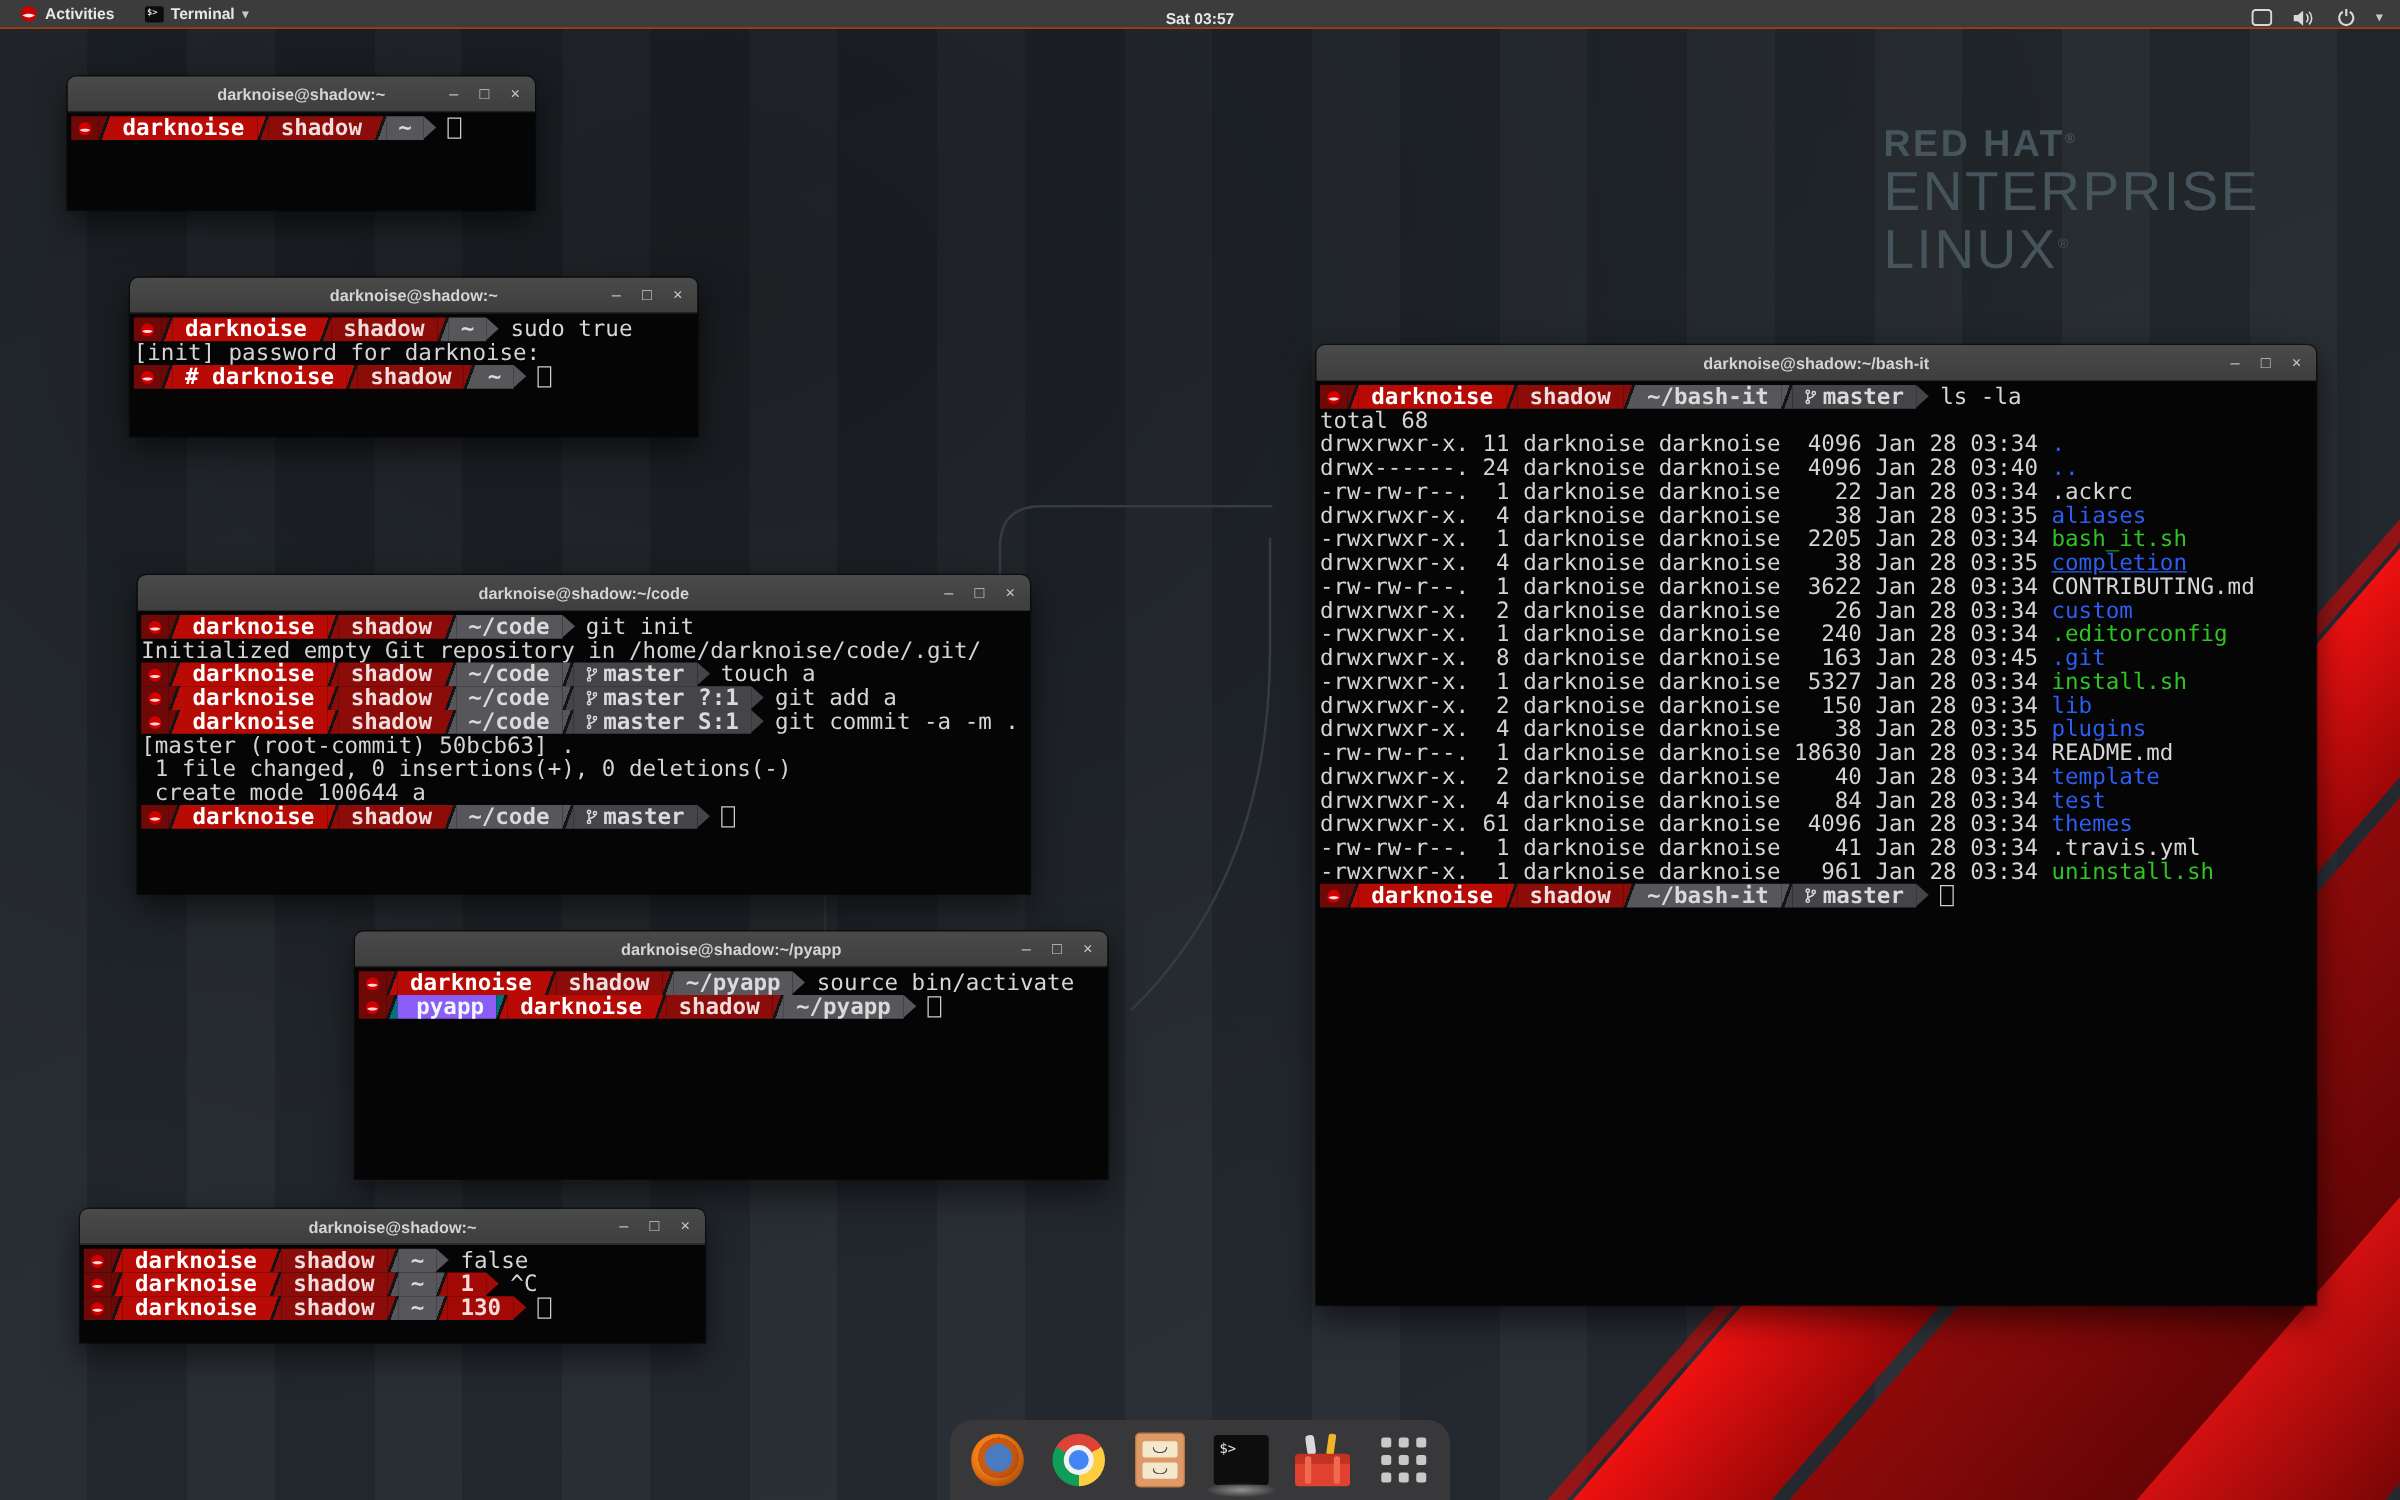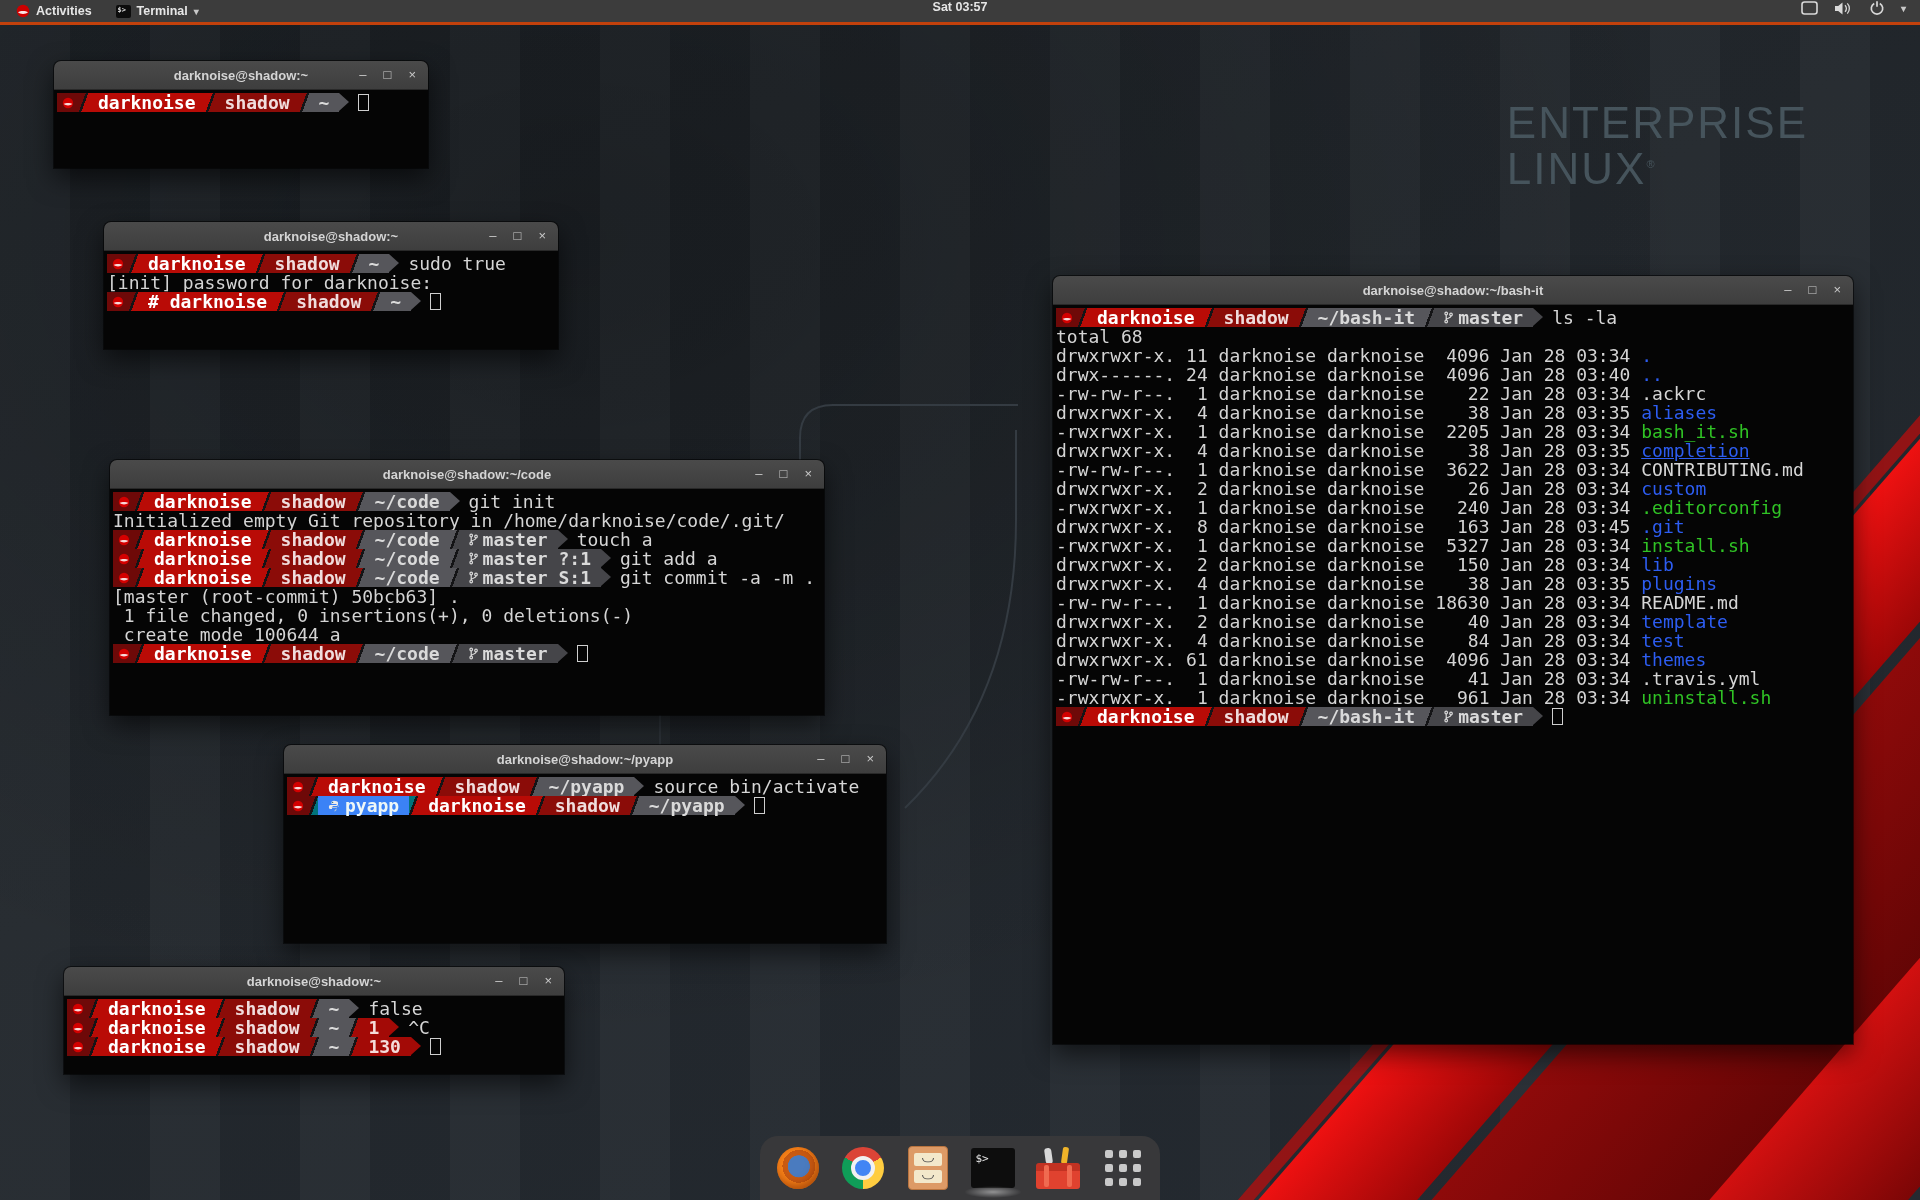--- a/index.html
+++ b/index.html
@@ -25,21 +25,21 @@
   .s-thin{left:880px;top:752px;width:1500px;height:12px;transform:rotate(-49deg);
     background:#b80d0d;opacity:.75;}
 
   .brand{position:absolute;top:100px;right:112px;text-align:left;color:#46545c;z-index:2;line-height:1.04;}
   .brand .b1{font-size:30px;font-weight:bold;letter-spacing:2px;}
   .brand .b2,.brand .b3{font-size:44px;font-weight:300;letter-spacing:2px;color:#46545c;}
   .brand sup{font-size:11px;vertical-align:super;}
 
   
   .topbar{position:absolute;left:0;top:0;width:1920px;height:22px;background:#3c3c3c;
-    border-bottom:3px solid #c2410c;display:flex;align-items:flex-start;color:#e6e6e6;
+    border-bottom:1px solid #c2410c;display:flex;align-items:flex-end;color:#e6e6e6;
     font-size:12.5px;font-weight:600;z-index:10;}
   .tb-left{display:flex;align-items:center;gap:6px;padding-left:8px;}
   .tb-activities{display:flex;align-items:center;gap:6px;padding:0 8px;height:22px;cursor:default;}
   .tb-app{display:flex;align-items:center;gap:6px;padding:0 10px;height:22px;}
   .tb-app-icon{width:15px;height:13px;background:#0c0c0c;border-radius:2px;color:#ddd;
     font-family:"DejaVu Sans Mono",monospace;font-size:7px;line-height:8px;padding:1px 0 0 2px;box-sizing:border-box;}
   .tb-caret{font-size:10px;color:#c8c8c8;}
   .tb-clock{position:absolute;left:50%;transform:translateX(-50%);font-weight:600;}
   .tb-right{margin-left:auto;display:flex;align-items:center;gap:16px;padding-right:14px;}
 
@@ -116,20 +116,21 @@
   </svg>
 
   <div class="ribbon-wrap">
     <div class="stripe s-dark"></div>
     <div class="stripe s-bright"></div>
     <div class="stripe s-inner"></div>
     <div class="stripe s-thin"></div>
   </div>
 
   <div class="brand">
+    <div class="b1"><span>RED HAT</span><sup>®</sup></div>
     <div class="b2">ENTERPRISE</div>
     <div class="b3"><span>LINUX</span><sup>®</sup></div>
   </div>
 
   <div class="topbar">
     <div class="tb-left">
       <div class="tb-activities">
         <svg width="14" height="14" viewBox="0 0 14 14">
           <circle cx="7" cy="7" r="6.2" fill="#c00"></circle>
           <path d="M2 8.2c2.4-1.7 7.6-1.7 10 0-1.2 1-3 1.7-5 1.7s-3.8-.7-5-1.7z" fill="#fff" opacity=".9"></path>
@@ -265,21 +266,21 @@
       </span>
     </header>
     <div class="term-body">
         <div class="tline prompt"><span class="seg seg-icon" style="background: rgb(110, 9, 8); color: rgb(255, 255, 255); padding: 0px 5px;"><svg width="12" height="12" viewBox="0 0 14 14">
               <circle cx="7" cy="7" r="6" fill="#d40000"></circle>
               <path d="M2 8.2c2.4-1.7 7.6-1.7 10 0-1.2 1-3 1.7-5 1.7s-3.8-.7-5-1.7z" fill="#fff" opacity=".85"></path>
             </svg></span><span class="sep" style="background: linear-gradient(110deg, rgb(110, 9, 8) 42%, rgb(20, 20, 22) 42%, rgb(20, 20, 22) 58%, rgb(185, 11, 6) 58%);"></span><span class="seg seg-user" style="background: rgb(185, 11, 6); color: rgb(255, 255, 255);">darknoise</span><span class="sep" style="background: linear-gradient(110deg, rgb(185, 11, 6) 42%, rgb(20, 20, 22) 42%, rgb(20, 20, 22) 58%, rgb(139, 12, 8) 58%);"></span><span class="seg seg-host" style="background: rgb(139, 12, 8); color: rgb(240, 221, 221);">shadow</span><span class="sep" style="background: linear-gradient(110deg, rgb(139, 12, 8) 42%, rgb(20, 20, 22) 42%, rgb(20, 20, 22) 58%, rgb(86, 86, 91) 58%);"></span><span class="seg seg-path" style="background: rgb(86, 86, 91); color: rgb(218, 218, 218);">~/pyapp</span><span class="arrow" style="border-left: 10px solid rgb(86, 86, 91);"></span><span class="cmd">source bin/activate</span></div>
         <div class="tline prompt"><span class="seg seg-icon" style="background: rgb(110, 9, 8); color: rgb(255, 255, 255); padding: 0px 5px;"><svg width="12" height="12" viewBox="0 0 14 14">
               <circle cx="7" cy="7" r="6" fill="#d40000"></circle>
               <path d="M2 8.2c2.4-1.7 7.6-1.7 10 0-1.2 1-3 1.7-5 1.7s-3.8-.7-5-1.7z" fill="#fff" opacity=".85"></path>
-            </svg></span><span class="sep" style="background: linear-gradient(110deg, rgb(110, 9, 8) 42%, rgb(20, 20, 22) 42%, rgb(20, 20, 22) 58%, rgb(0, 115, 122) 58%);"></span><span class="seg seg-venv" style="background: #3b82f6; color: rgb(238, 247, 247);"><svg width="12" height="12" viewBox="0 0 12 12">
+            </svg></span><span class="sep" style="background: linear-gradient(110deg, rgb(110, 9, 8) 42%, rgb(20, 20, 22) 42%, rgb(20, 20, 22) 58%, rgb(0, 115, 122) 58%);"></span><span class="seg seg-venv" style="background: #8b5cf6; color: rgb(238, 247, 247); flex-direction: column;"><svg width="12" height="12" viewBox="0 0 12 12">
               <path d="M6 .8C4.2.8 3.5 1.6 3.5 2.6V4h5v.9h-6C1.4 4.9.9 5.7.9 7c0 1.3.5 2.1 1.6 2.1H4V7.5C4 6.5 4.9 6 6 6h2.5c1 0 1.5-.7 1.5-1.7V2.6C10 1.6 7.8.8 6 .8z" fill="#ececec"></path>
               <path d="M6 11.2c1.8 0 2.5-.8 2.5-1.8V8h-5v-.9h6c1.1 0 1.6-.8 1.6-2.1" fill="#c3ced4" opacity=".85"></path>
               <circle cx="4.7" cy="2.3" r=".6" fill="#00565c"></circle>
             </svg><span class="seg-txt">pyapp</span></span><span class="sep" style="background: linear-gradient(110deg, rgb(0, 115, 122) 42%, rgb(20, 20, 22) 42%, rgb(20, 20, 22) 58%, rgb(185, 11, 6) 58%);"></span><span class="seg seg-user" style="background: rgb(185, 11, 6); color: rgb(255, 255, 255);">darknoise</span><span class="sep" style="background: linear-gradient(110deg, rgb(185, 11, 6) 42%, rgb(20, 20, 22) 42%, rgb(20, 20, 22) 58%, rgb(139, 12, 8) 58%);"></span><span class="seg seg-host" style="background: rgb(139, 12, 8); color: rgb(240, 221, 221);">shadow</span><span class="sep" style="background: linear-gradient(110deg, rgb(139, 12, 8) 42%, rgb(20, 20, 22) 42%, rgb(20, 20, 22) 58%, rgb(86, 86, 91) 58%);"></span><span class="seg seg-path" style="background: rgb(86, 86, 91); color: rgb(218, 218, 218);">~/pyapp</span><span class="arrow" style="border-left: 10px solid rgb(86, 86, 91);"></span><span class="cursor"></span></div>
       </div>
   </section>
 
   <section class="win w5">
     <header class="titlebar">
       <span class="title">darknoise@shadow:~</span>

